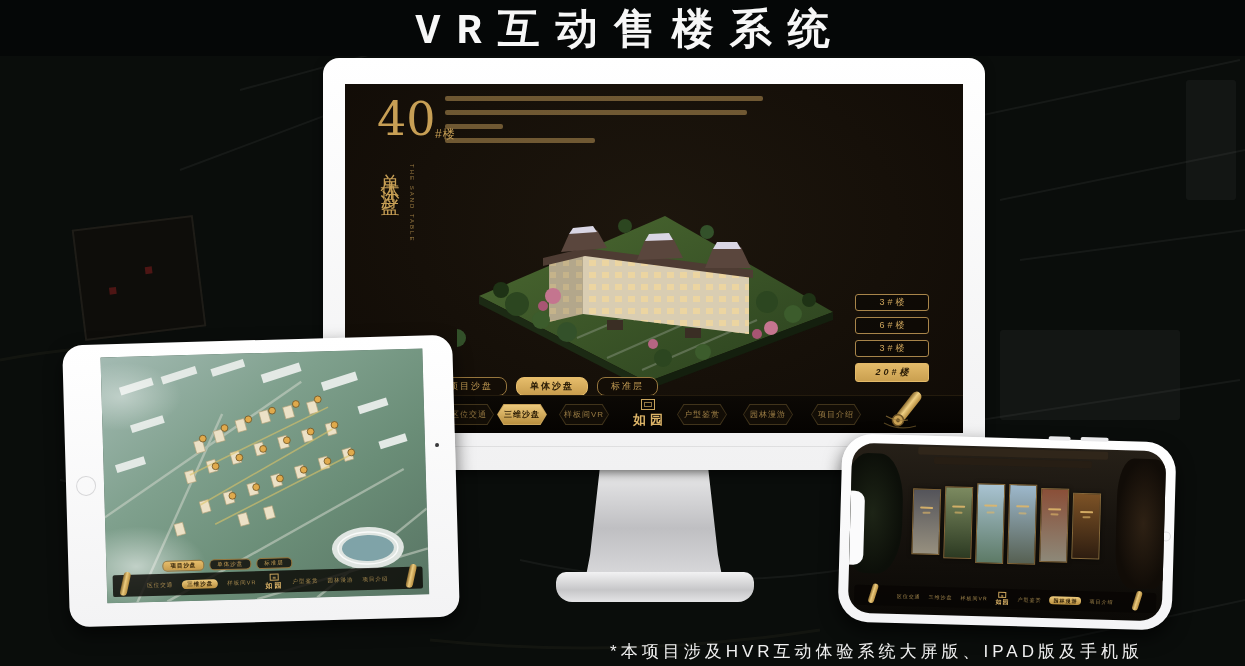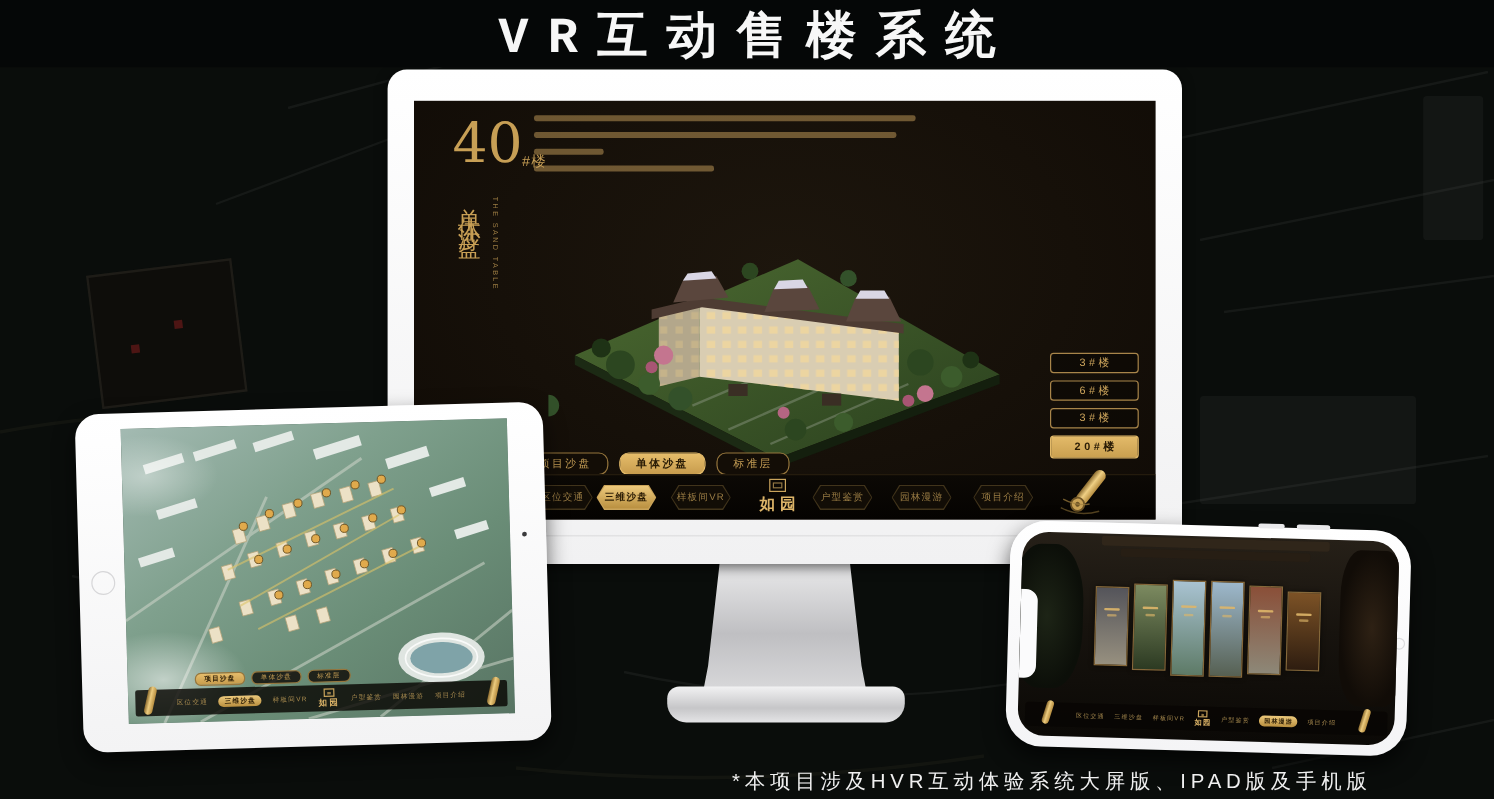--- a/index.html
+++ b/index.html
@@ -47,26 +47,26 @@
     font-size:46px;color:#c79f55;line-height:1;}
   .h-suffix{position:absolute;left:90px;top:42px;font-size:12px;color:#c79f55;letter-spacing:1px;}
   .h-sub{position:absolute;left:33px;top:74px;writing-mode:vertical-rl;
     font-family:"DejaVu Serif","Liberation Serif",serif;
     font-size:19px;letter-spacing:8px;color:#c79f55;}
   .h-sub-en{position:absolute;left:64px;top:80px;writing-mode:vertical-rl;
     font-size:6px;letter-spacing:2px;color:rgba(199,159,85,.75);}
   .intro-lines{position:absolute;left:100px;top:12px;width:330px;}
   .intro-line{height:5px;border-radius:2px;background:rgba(200,160,92,.5);margin-bottom:9px;}
   
-  .floor-btns{position:absolute;left:530px;top:210px;width:74px;}
+  .floor-btns{position:absolute;left:510px;top:210px;width:74px;}
   .floor-btn{height:15px;margin-bottom:6px;border:1px solid #a8854a;border-radius:3px;
     background:rgba(10,7,3,.55);color:#cda55c;font-size:9px;letter-spacing:3px;text-indent:3px;
     display:flex;align-items:center;justify-content:center;cursor:pointer;}
   .floor-btn.sel{background:linear-gradient(180deg,#e3ba69,#caa050);color:#2a1c06;
-    font-weight:bold;height:17px;border-color:#e3ba69;}
+    font-weight:bold;height:17px;border-color:#e3ba69;font-style:italic;}
   
   .view-tabs{position:absolute;left:90px;top:293px;display:flex;gap:9px;}
   .vtab{padding:2px 13px;border:1px solid #96763d;border-radius:8px;background:#130d06;
     color:#c49d54;font-size:9px;letter-spacing:2px;cursor:pointer;}
   .vtab.sel{background:linear-gradient(180deg,#e6bd6b,#c79c4d);color:#2a1c06;font-weight:bold;border-color:#e6bd6b;}
   
   .mnav{position:absolute;left:0;right:0;bottom:0;height:37px;
     background:linear-gradient(180deg,#0c0905,#050301);border-top:1px solid #241b0d;}
   .badge{position:absolute;top:8px;width:58px;height:21px;
     clip-path:polygon(7% 50%,18% 0%,82% 0%,93% 50%,82% 100%,18% 100%);

